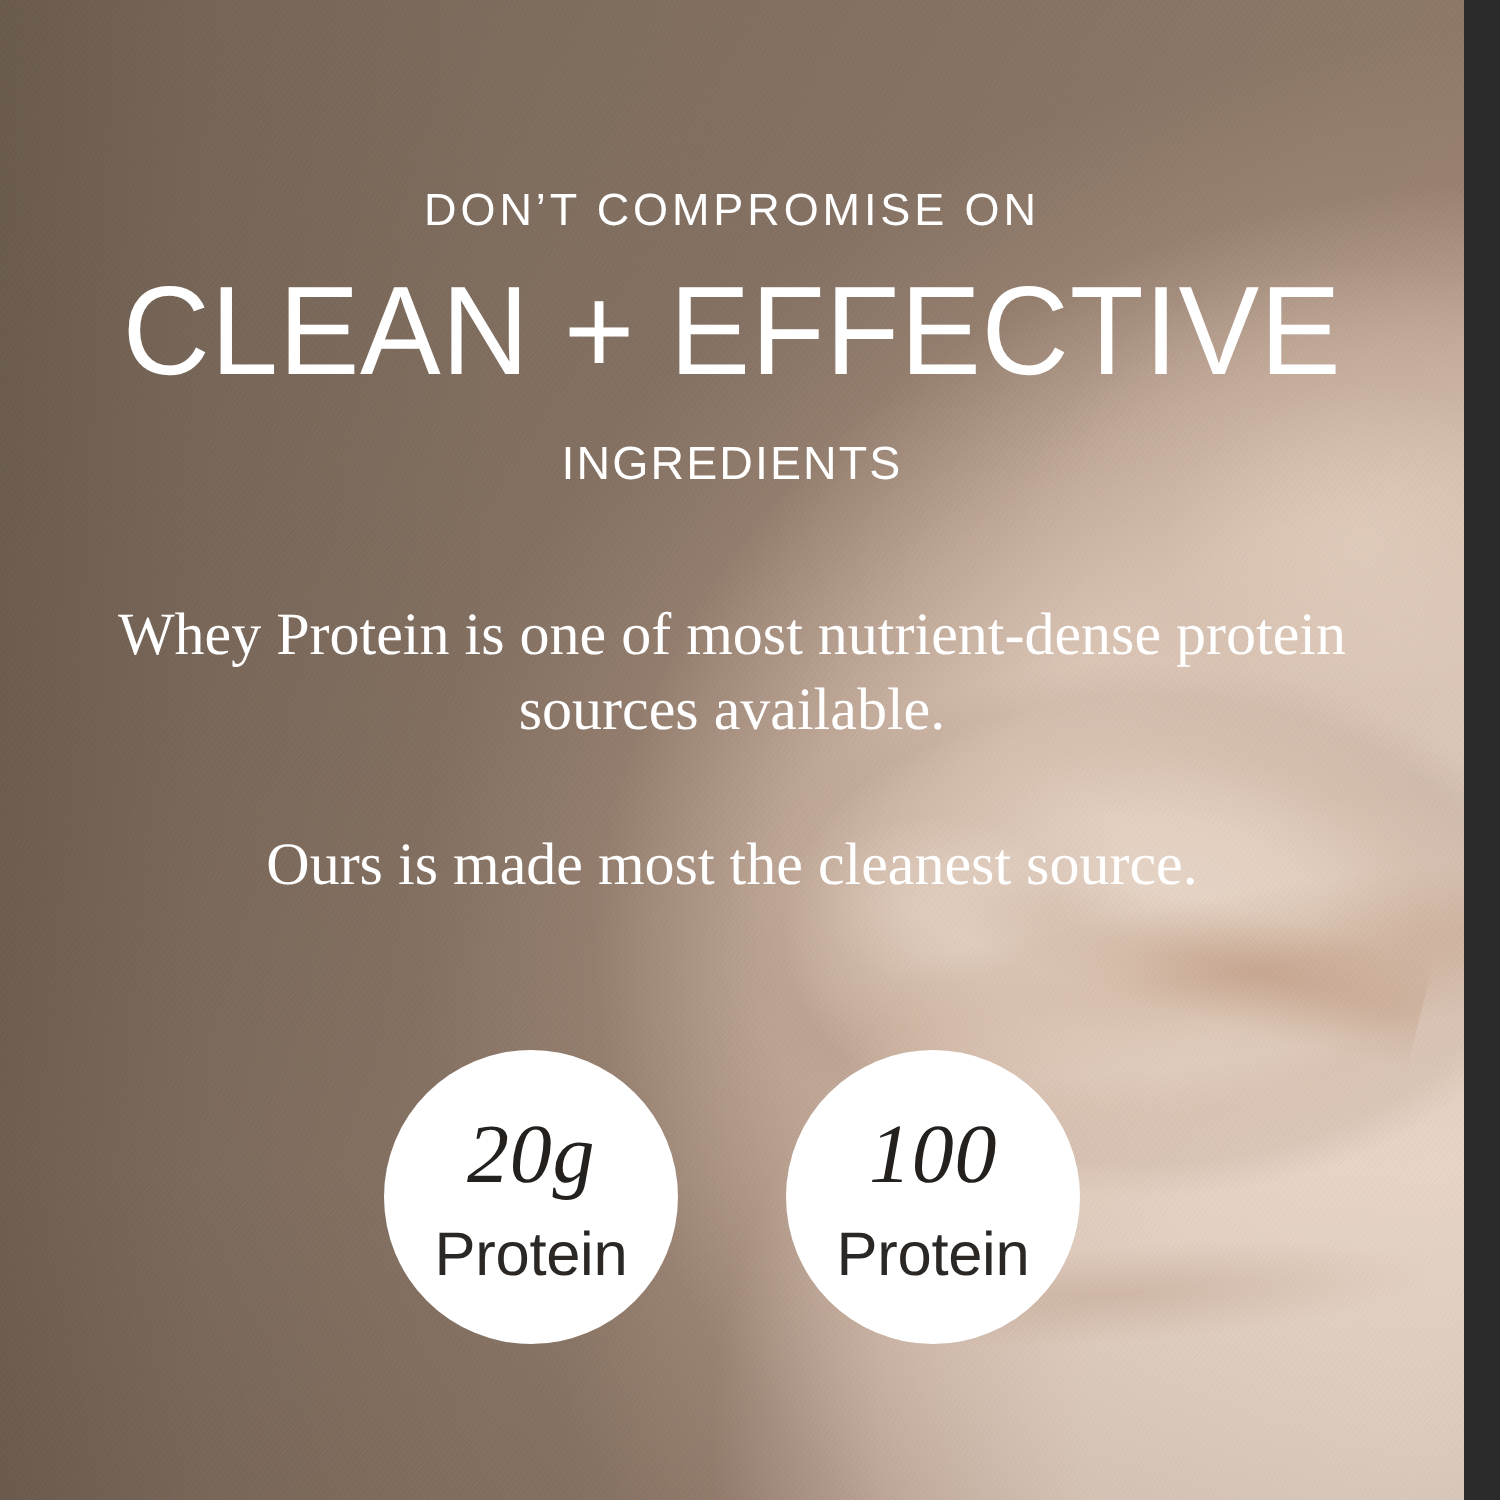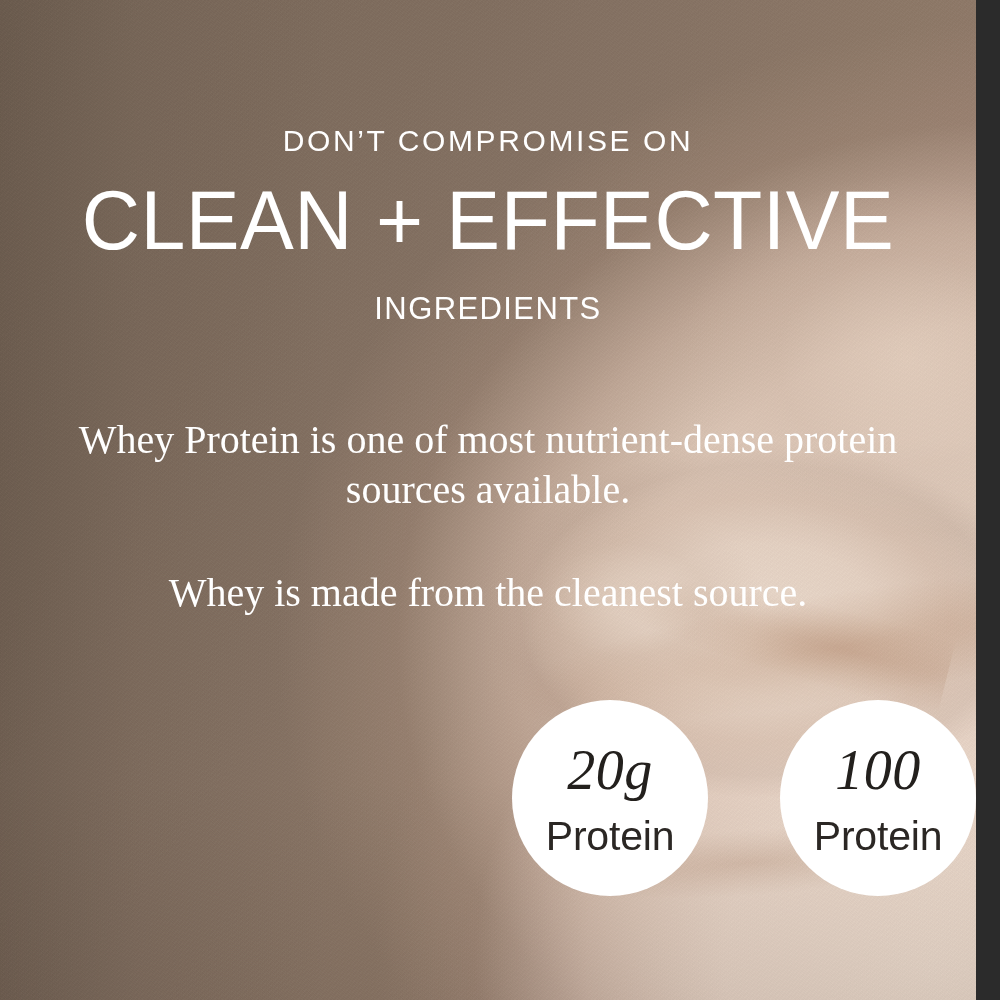--- a/index.html
+++ b/index.html
@@ -204,37 +204,37 @@
     width: 880px;
     text-align: center;
     color: #ffffff;
     font-family: "Liberation Serif", serif;
     font-weight: 400;
   }
 
   .para-lead {
     font-size: 40px;
     line-height: 1.26;
-    margin: 17px;
+    margin: 0;
   }
 
   .para-tail {
     font-size: 40px;
     line-height: 1.26;
     margin: 52px 0 0 0;
   }
 
   
   .stats {
     position: absolute;
     top: 700px;
     left: 0;
     width: 100%;
     display: flex;
-    justify-content: flex-end;
+    justify-content: center;
     gap: 72px;
   }
 
   .stat-circle {
     width: 196px;
     height: 196px;
     border-radius: 50%;
     background: #ffffff;
     display: flex;
     flex-direction: column;
@@ -283,21 +283,21 @@
   <div class="content">
 
     <div class="eyebrow">DON’T COMPROMISE ON</div>
 
     <div class="headline">CLEAN + EFFECTIVE</div>
 
     <div class="subline">INGREDIENTS</div>
 
     <div class="body-block">
       <p class="para-lead">Whey Protein is one of most nutrient-dense protein sources available.</p>
-      <p class="para-tail">Whey is made from the cleanest source.</p>
+      <p class="para-tail">Ours is made most the cleanest source.</p>
     </div>
 
     <div class="stats">
 
       <div class="stat-circle">
         <div class="stat-value">20g</div>
         <div class="stat-label">Protein</div>
       </div>
 
       <div class="stat-circle">

